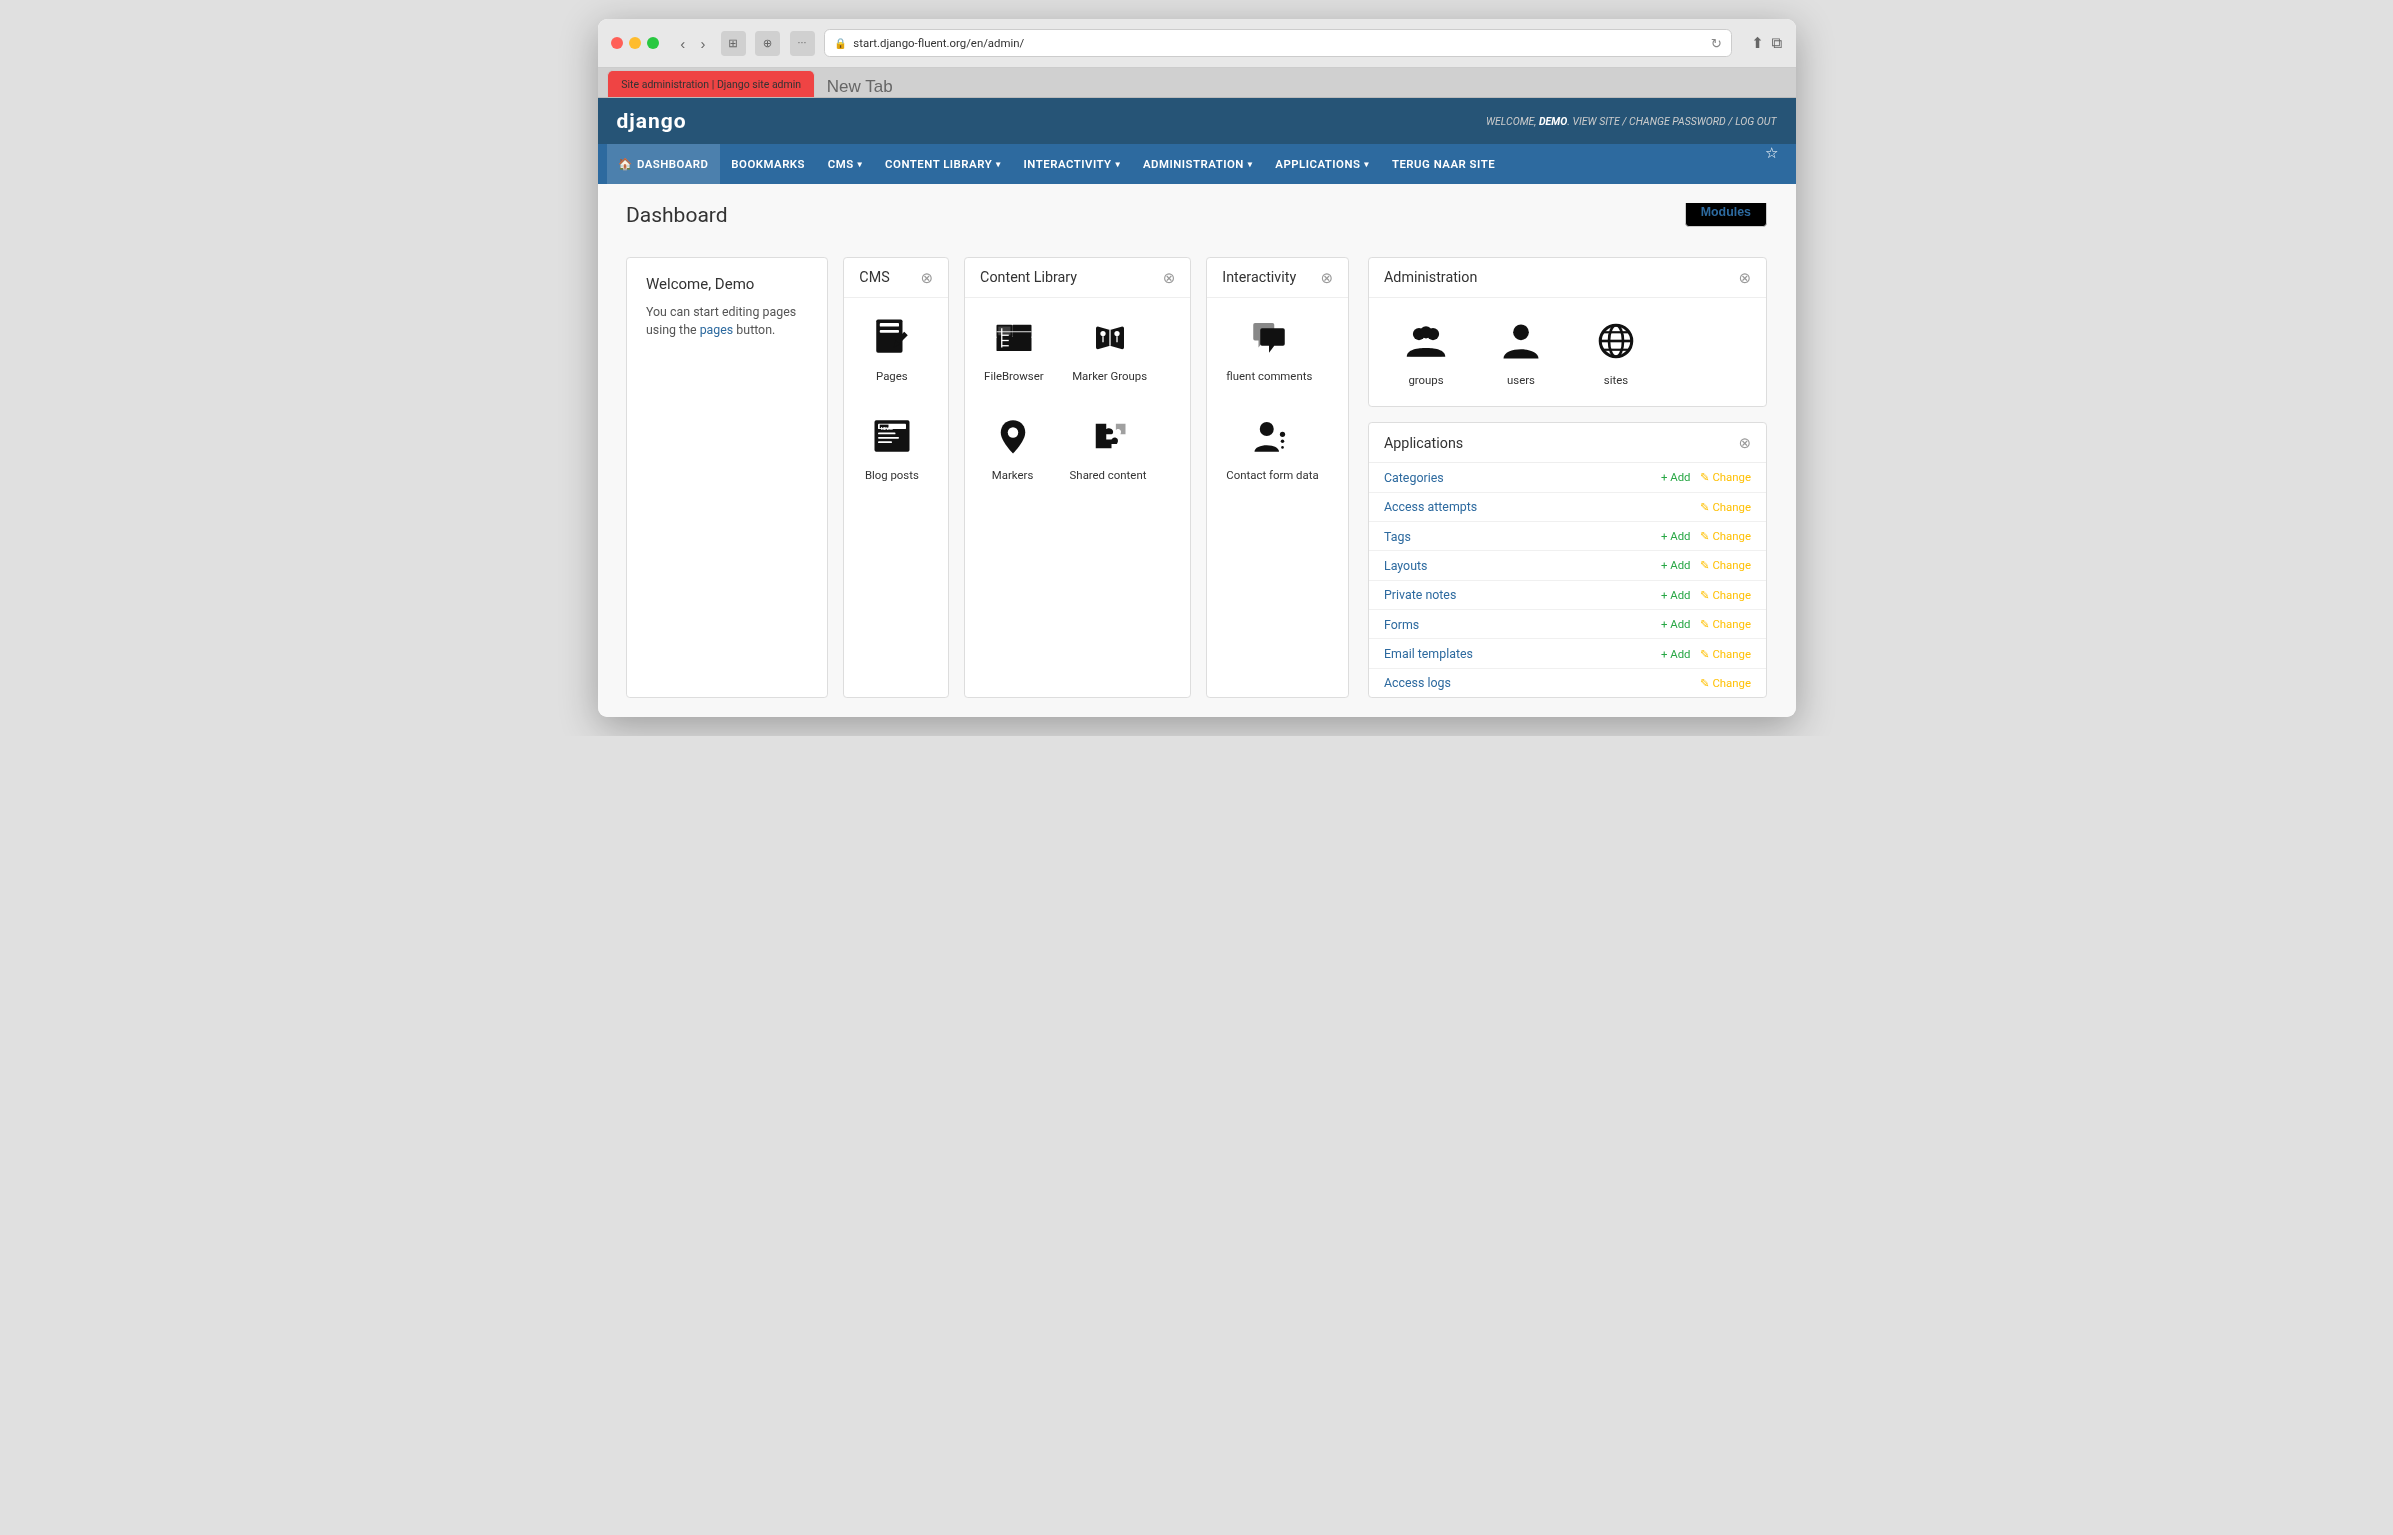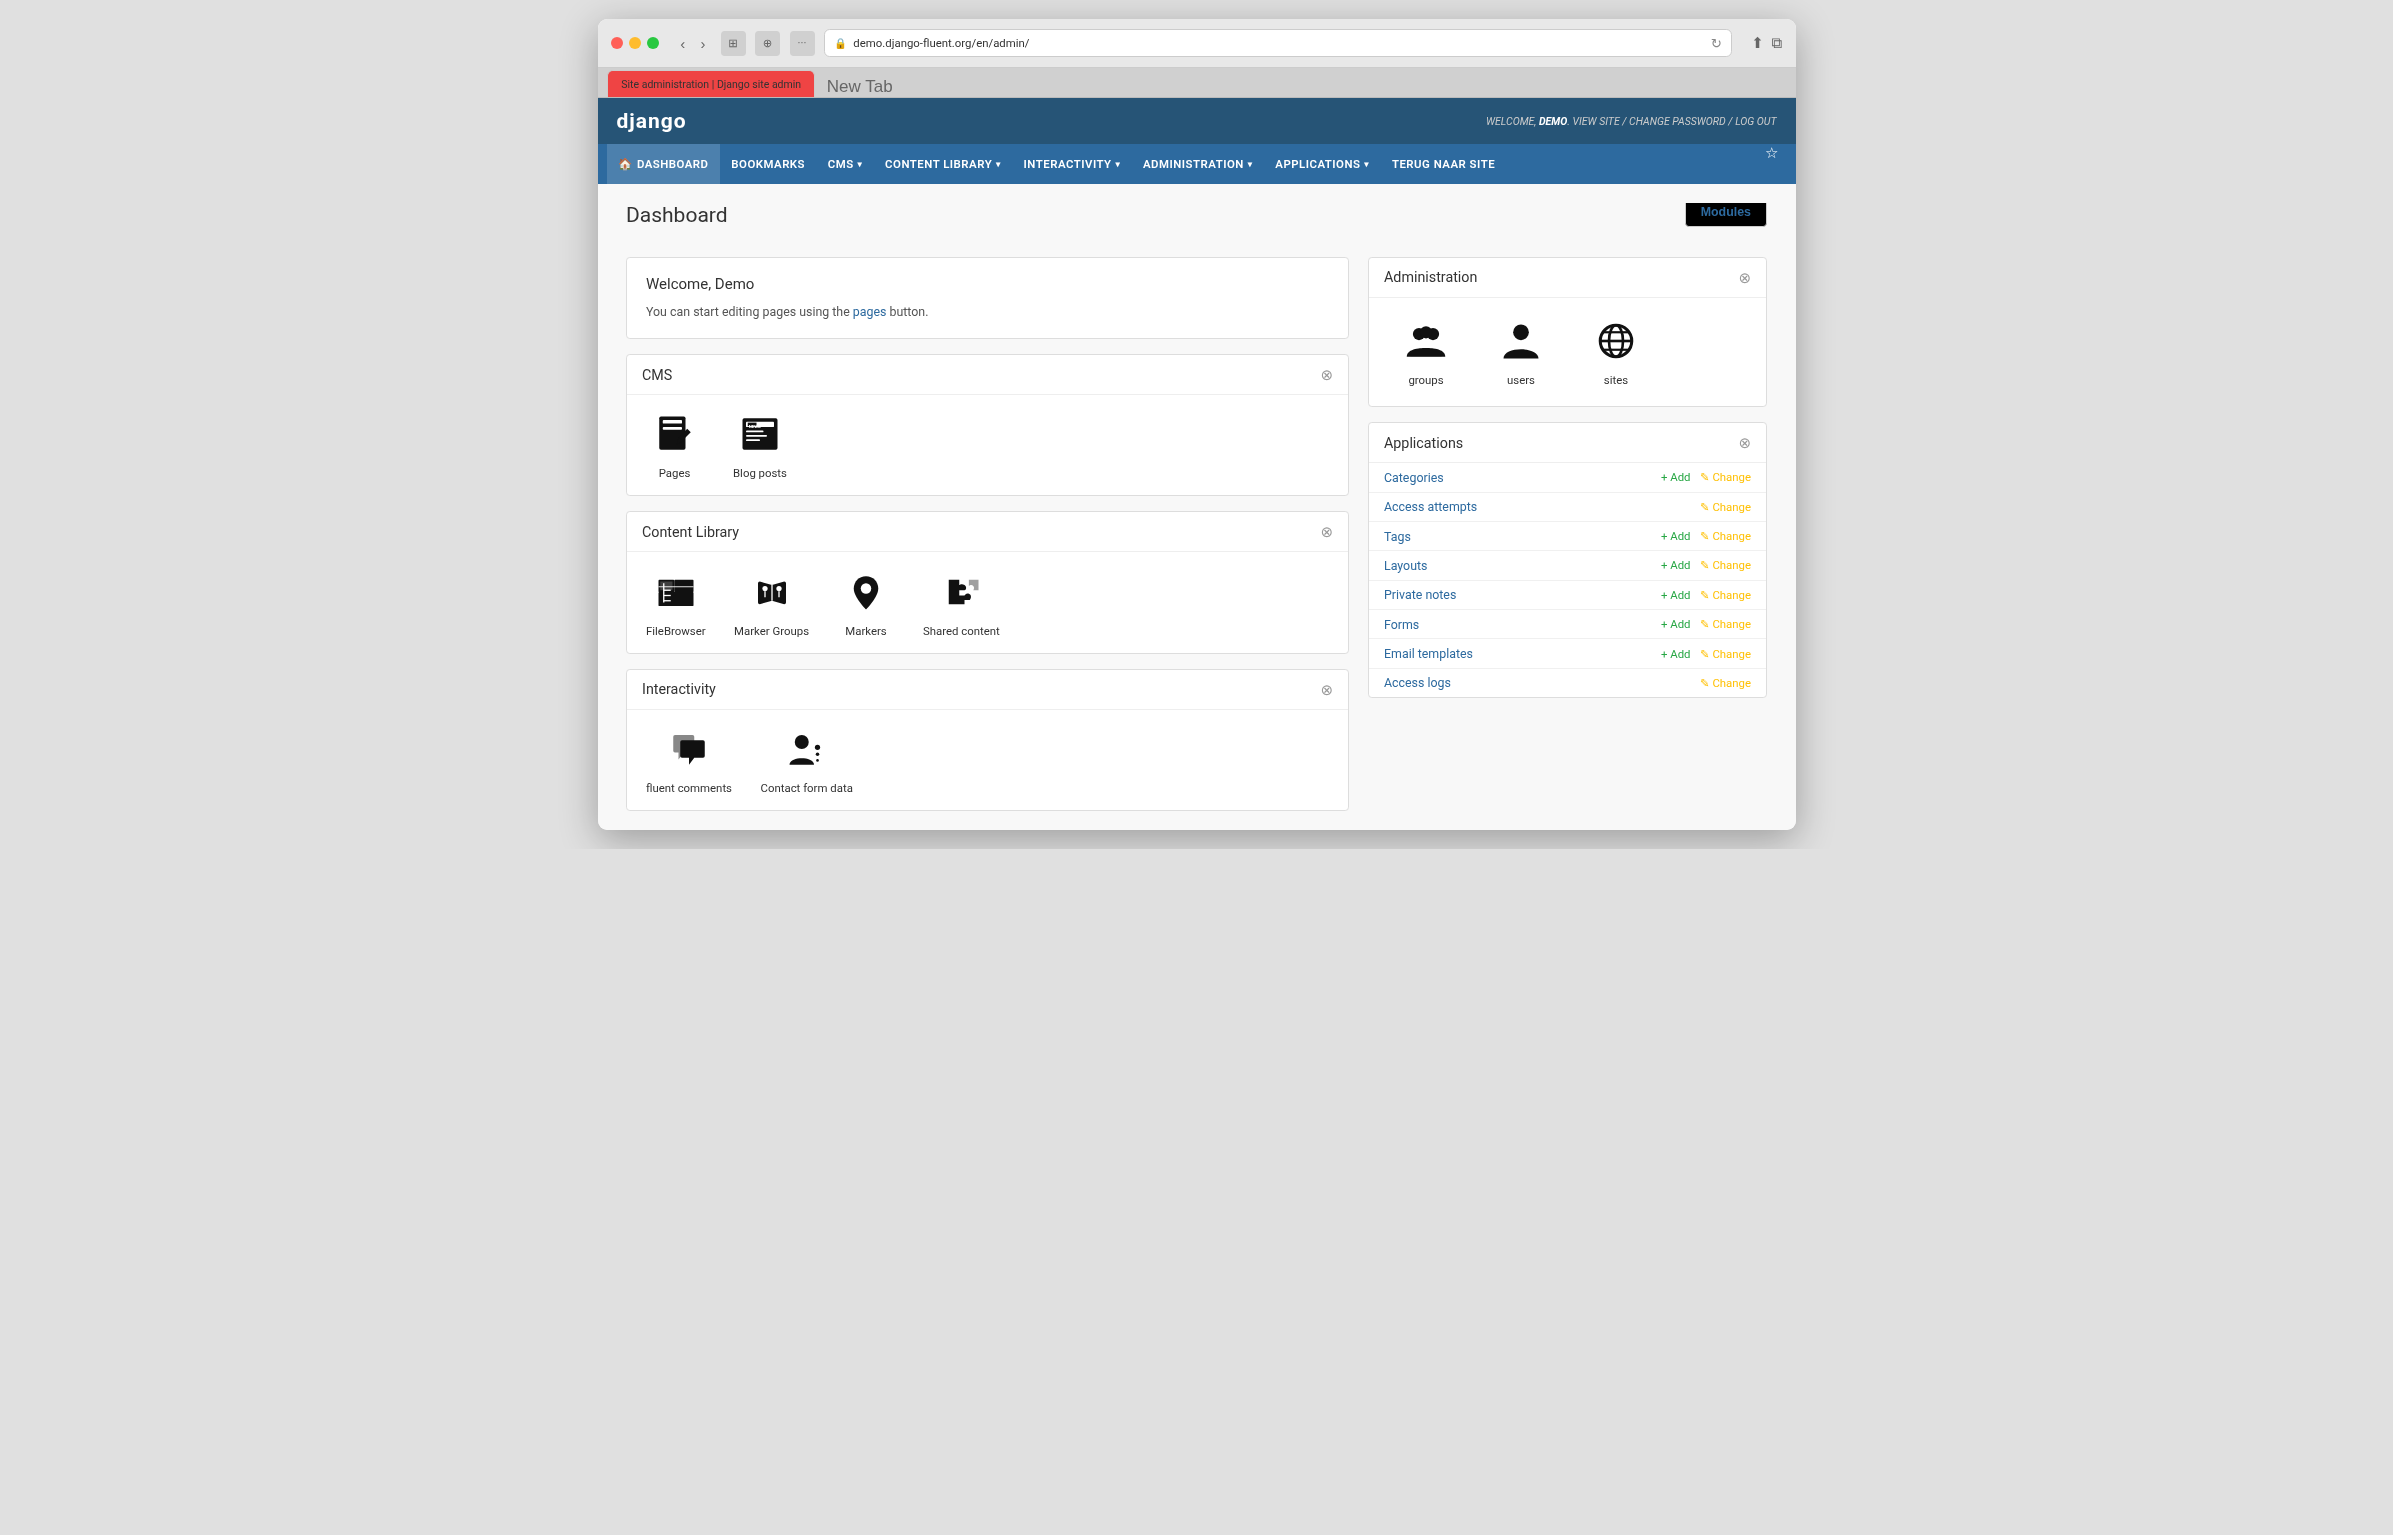--- a/index.html
+++ b/index.html
@@ -151,21 +151,21 @@
       font-size: 12.4px;
       cursor: pointer;
       margin-top: -5.7px;
     }
 
     
     .dashboard-layout {
       display: flex;
       gap: 19px;
     }
-    .col-left { flex: 1; display: flex; flex-direction: column; gap: 15px; }
+    .col-left { flex: 1; display: flex; gap: 15px; }
     .col-right { width: 399px; display: flex; flex-direction: column; gap: 15px; }
 
     
     .welcome-box {
       background: #fff;
       border: 1px solid #ddd;
       border-radius: 3.8px;
       padding: 17px 19px;
     }
     .welcome-title { font-size: 15px; color: #333; margin-bottom: 9.5px; }
@@ -265,21 +265,21 @@
     </div>
     <div class="nav-buttons">
       <button class="nav-btn">‹</button>
       <button class="nav-btn">›</button>
     </div>
     <div class="tab-bar-icon">⊞</div>
     <div class="tab-bar-icon">⊕</div>
     <div class="tab-bar-icon">···</div>
     <div class="url-bar">
       <span class="url-lock">🔒</span>
-      <span>demo.django-fluent.org/en/admin/</span>
+      <span>start.django-fluent.org/en/admin/</span>
       <span class="url-reload">↻</span>
     </div>
     <div class="browser-toolbar-right">
       <button class="tool-btn">⬆</button>
       <button class="tool-btn">⧉</button>
     </div>
   </div>
 
   <div class="tab-strip">
     <div class="browser-tab">

